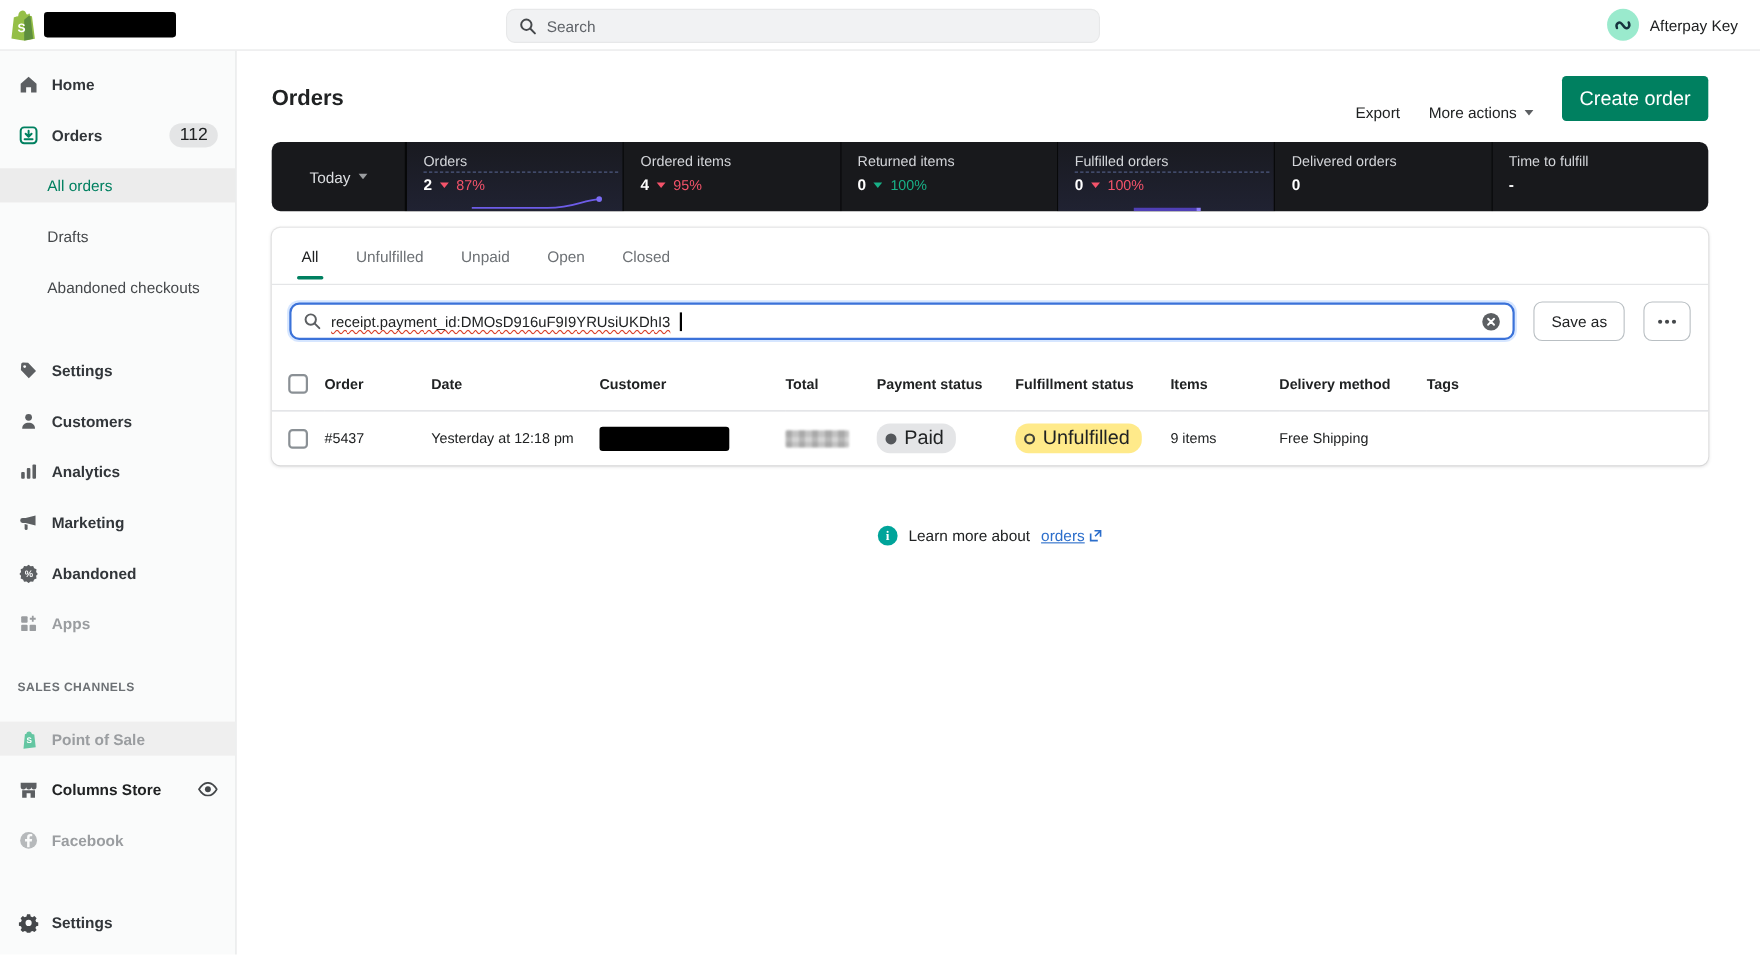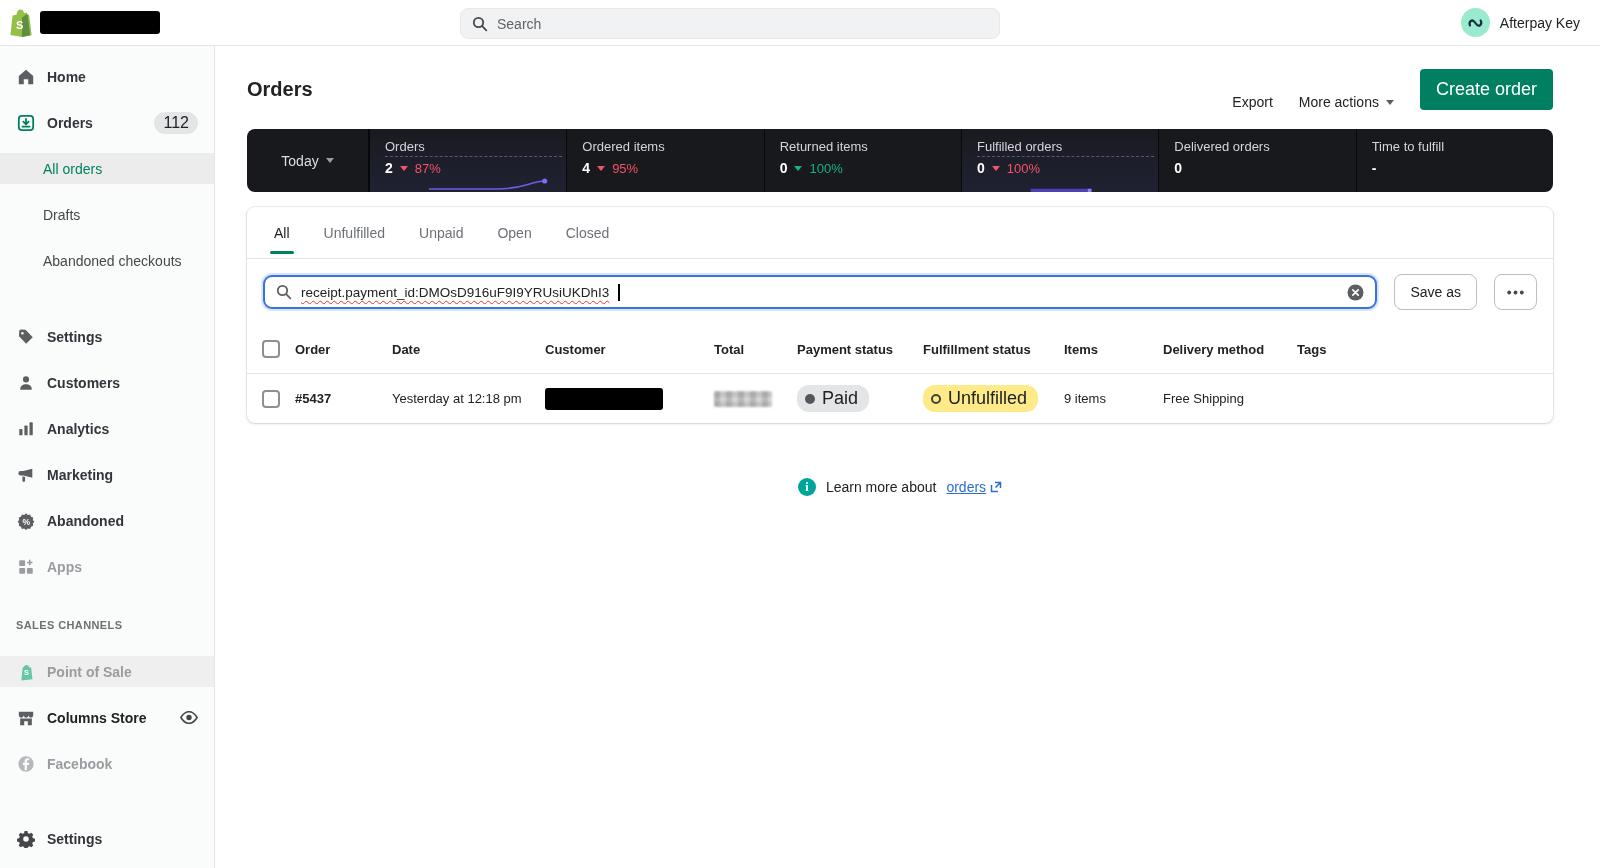--- a/index.html
+++ b/index.html
@@ -78,21 +78,21 @@
   .gbtn:last-child { border-right:none; }
   .btn { height:36px; display:flex; align-items:center; gap:8px; padding:0 15px; font-size:14px; font-weight:500; color:#202223; background:#fff; border:1px solid #b9bfc3; border-radius:8px; cursor:pointer; font-family:inherit; }
   .btn.sq { padding:0 12px; }
 
   
   table.orders { width:100%; border-collapse:collapse; font-size:13px; }
   .orders th { text-align:left; font-weight:600; color:#202223; padding:15px 8px 15px 0; border-bottom:1px solid #e1e3e5; }
   .orders td { padding:11px 8px 11px 0; vertical-align:middle; }
   .cb-cell { width:48px; padding-left:15px !important; }
   .checkbox { width:18px; height:18px; border:2px solid #8a9095; border-radius:4px; background:#fff; cursor:pointer; }
-  .order-num { font-weight:700; }
+  .order-num { font-weight:400; }
   .cust-redacted { width:118px; height:22px; }
   .total-blur { width:58px; height:16px; border-radius:2px; opacity:.85; filter:blur(1.2px);
     background:repeating-linear-gradient(90deg,#bfbfbf 0 6px,#e3e3e3 6px 12px),repeating-linear-gradient(0deg,#cfcfcf 0 5px,#e8e8e8 5px 10px); background-blend-mode:multiply; }
   .pill { display:inline-flex; align-items:center; gap:7px; border-radius:12px; padding:3px 11px 3px 8px; font-size:18px; color:#202223; }
   .pill.paid { background:#e4e5e7; }
   .pill .dot { width:10px; height:10px; border-radius:50%; background:#54575b; }
   .pill.unfulfilled { background:#ffea8a; }
   .pill .ring { width:10px; height:10px; border-radius:50%; border:2.5px solid #41433a; }
 
   

